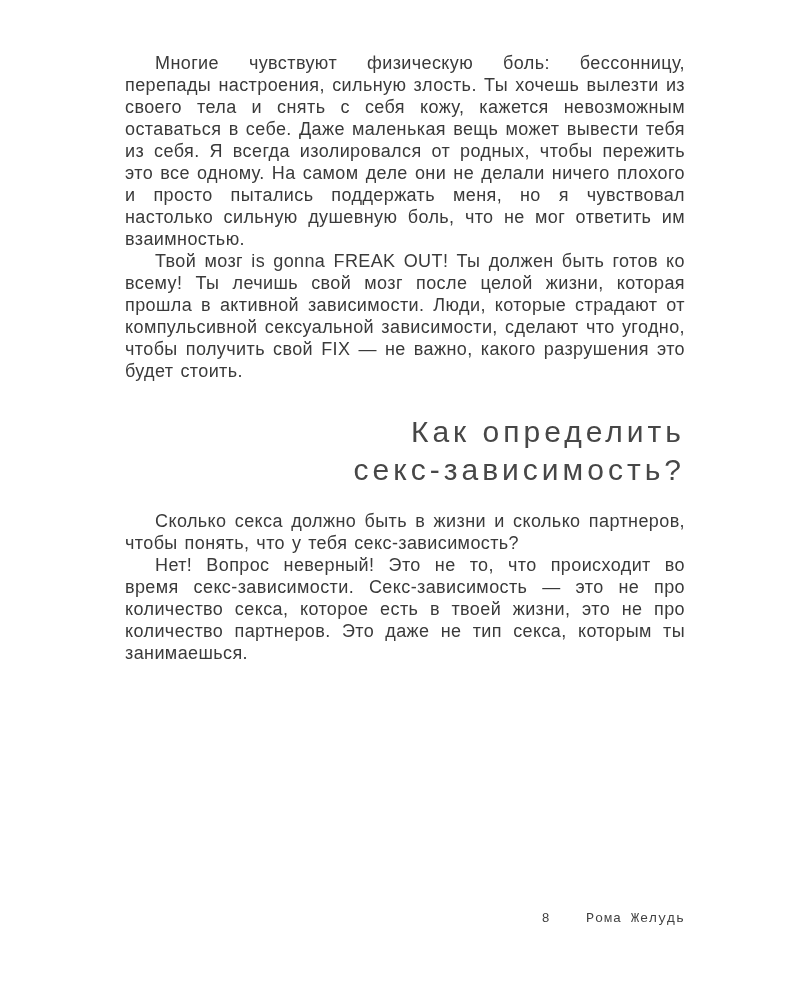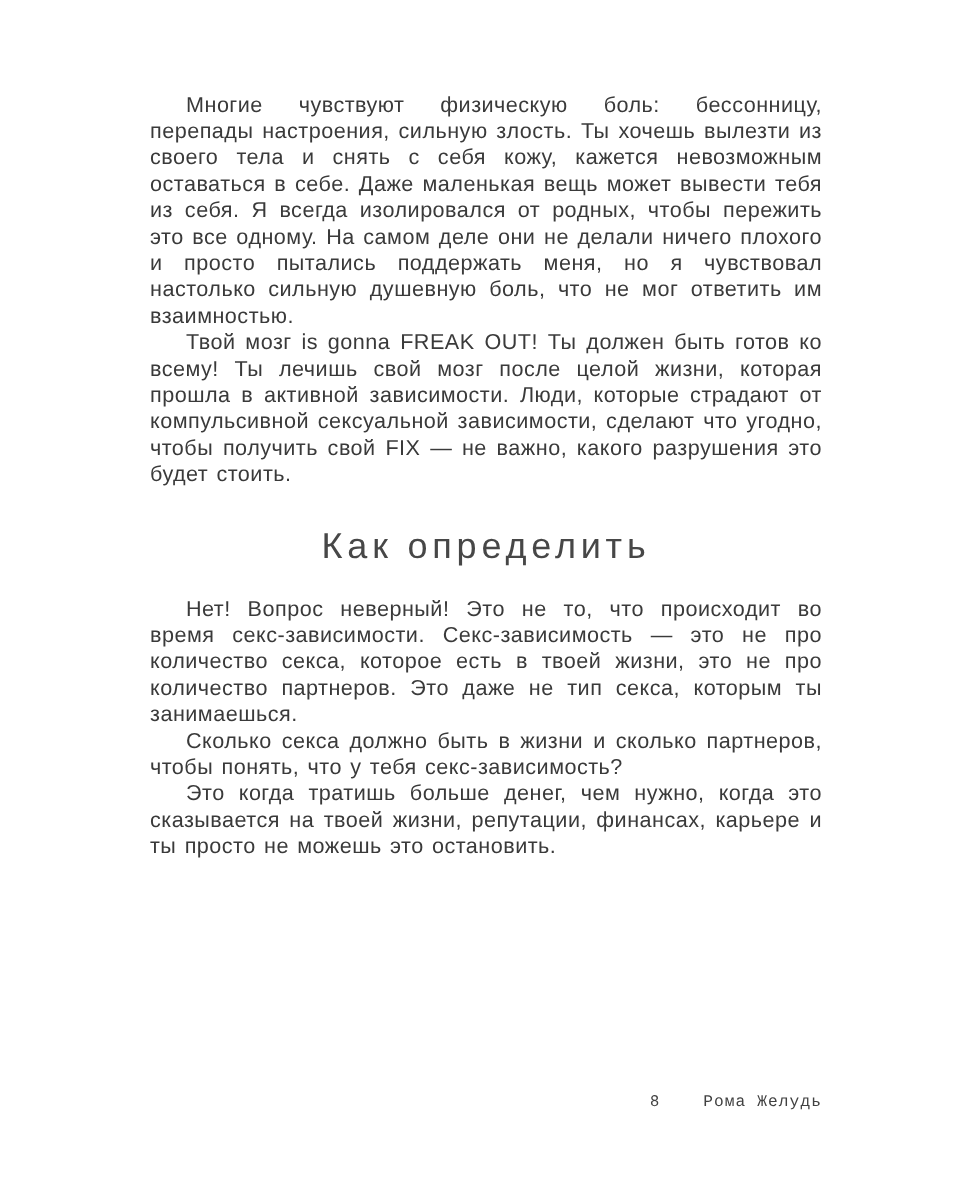--- a/index.html
+++ b/index.html
@@ -11,41 +11,41 @@
     position: relative;
     width: 800px;
     height: 1000px;
     background: #ffffff;
     overflow: hidden;
     font-family: "Liberation Sans", sans-serif;
   }
   .content {
     position: absolute;
     left: 125px;
-    top: 76px;
+    top: 52px;
     width: 560px;
   }
   .body-p {
     margin: 0;
     font-size: 18px;
     line-height: 22px;
     letter-spacing: 0.4px;
     word-spacing: 1.5px;
     color: #3a3a3a;
     text-align: justify;
     text-indent: 30px;
   }
   .heading {
     margin: 31px 0 21px 0;
     font-size: 30px;
     line-height: 38px;
     font-weight: 300;
     letter-spacing: 4px;
     color: #474747;
-    text-align: center;
+    text-align: right;
   }
   .footer {
     position: absolute;
     top: 910px;
     left: 125px;
     width: 560px;
     display: flex;
     justify-content: flex-end;
     align-items: baseline;
     color: #414141;
@@ -62,24 +62,23 @@
   }
 </style>
 </head>
 <body>
 
 <div class="page">
   <div class="content">
     <p class="body-p">Многие чувствуют физическую боль: бессонницу, перепады настроения, сильную злость. Ты хочешь вылезти из своего тела и снять с себя кожу, кажется невозможным оставаться в себе. Даже маленькая вещь может вывести тебя из себя. Я всегда изолировался от родных, чтобы пережить это все одному. На самом деле они не делали ничего плохого и просто пытались поддержать меня, но я чувствовал настолько сильную душевную боль, что не мог ответить им взаимностью.</p>
     <p class="body-p">Твой мозг is gonna FREAK OUT! Ты должен быть готов ко всему! Ты лечишь свой мозг после целой жизни, которая прошла в активной зависимости. Люди, которые страдают от компульсивной сексуальной зависимости, сделают что угодно, чтобы получить свой FIX — не важно, какого разрушения это будет стоить.</p>
 
-    <h1 class="heading"><span>Как определить</span><br></h1>
+    <h1 class="heading"><span>Как определить</span><br><span>секс-зависимость?</span></h1>
 
+    <p class="body-p">Сколько секса должно быть в жизни и сколько партнеров, чтобы понять, что у тебя секс-зависимость?</p>
     <p class="body-p">Нет! Вопрос неверный! Это не то, что происходит во время секс-зависимости. Секс-зависимость — это не про количество секса, которое есть в твоей жизни, это не про количество партнеров. Это даже не тип секса, которым ты занимаешься.</p>
-    <p class="body-p">Сколько секса должно быть в жизни и сколько партнеров, чтобы понять, что у тебя секс-зависимость?</p>
-    <p class="body-p">Это когда тратишь больше денег, чем нужно, когда это сказывается на твоей жизни, репутации, финансах, карьере и ты просто не можешь это остановить.</p>
   </div>
 
   <div class="footer">
     <span class="page-number">8</span>
     <span class="author">Рома Желудь</span>
   </div>
 </div>
 
 </body></html>

